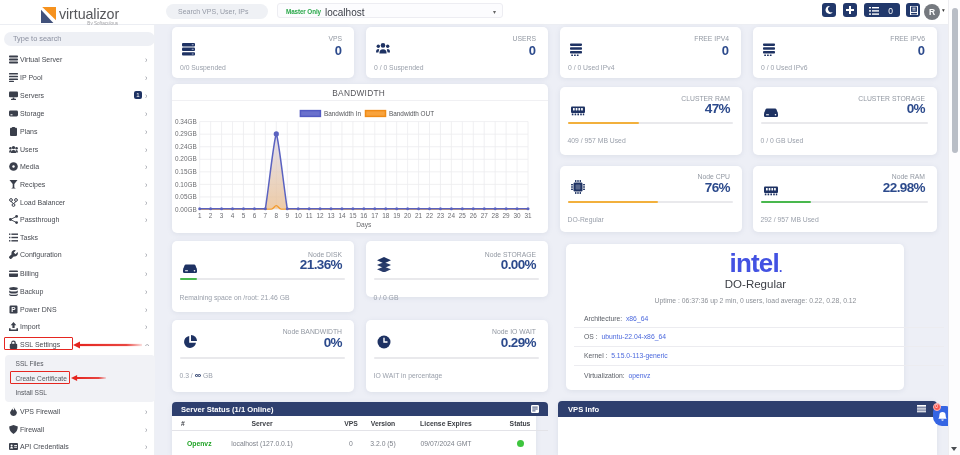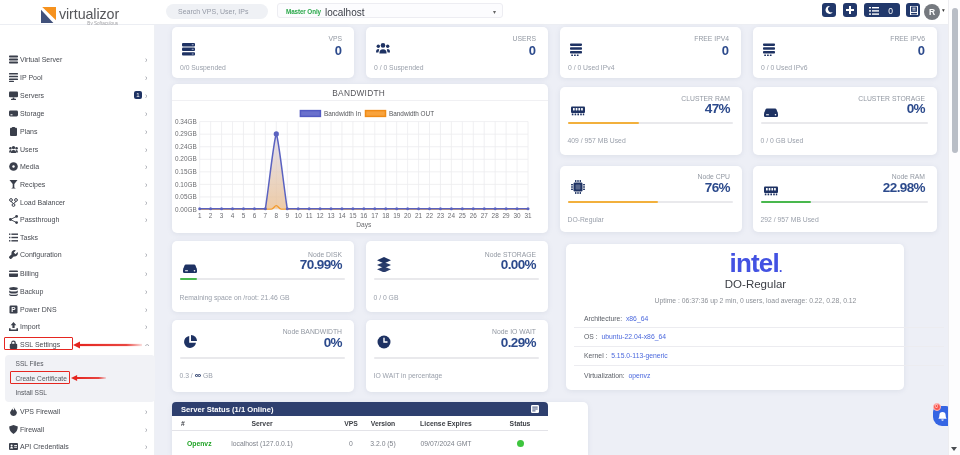--- a/index.html
+++ b/index.html
@@ -59,20 +59,21 @@
 <svg style="position:absolute;left:3.5px;top:2.5px" width="8" height="9" viewBox="0 0 8 9">
 <rect x="0.5" y="0" width="7" height="9" rx="1" fill="none" stroke="#fff" stroke-width="1.1"></rect>
 <line x1="2.4" y1="2.2" x2="5.6" y2="2.2" stroke="#fff" stroke-width="0.9"></line>
 <line x1="2.4" y1="4" x2="5.6" y2="4" stroke="#fff" stroke-width="0.9"></line>
 <line x1="0.5" y1="6.4" x2="7.5" y2="6.4" stroke="#fff" stroke-width="1.1"></line>
 </svg>
     </div>
 <div class="ab" style="left:924px;top:4px;width:16px;height:16px;border-radius:50%;background:#75797f;color:#fff;font-size:8.5px;font-weight:700;text-align:center;line-height:16px">R</div>
 <div class="ab" style="left:942px;top:6.5px;font-size:5.5px;color:#3a3a3a">▾</div>
 <div class="ab" style="left:0;top:25px;width:155px;height:430px;background:#fff;border-right:1px solid #eef0f4"></div>
+<div class="ab" style="left:4px;top:32px;width:151px;height:14px;background:#eef0f5;border-radius:7px;font-size:7.4px;color:#8b90a0;line-height:14px;padding-left:9px">Type to search</div>
 <div class="ab" style="left:4.5px;top:355px;width:150px;height:47px;background:#f1f2f6;border-radius:4px"></div>
 <div class="mic" style="top:58.6px"><svg width="9" height="9" viewBox="0 0 9 9">
         <g fill="#3a3f4b">
           <rect x="0" y="0.5" width="9" height="2" rx="0.7"></rect>
           <rect x="0" y="3.5" width="9" height="2" rx="0.7"></rect>
           <rect x="0" y="6.5" width="9" height="2" rx="0.7"></rect>
         </g>
       </svg></div>
 <div class="mi" style="top:58.6px">Virtual Server</div>
 <div class="chev" style="top:58.6px">›</div>
@@ -550,27 +551,27 @@
 <div class="card" style="left:172px;top:241px;width:182px;height:71px">
 <div class="ab" style="left:11px;top:18.2px"><svg width="14" height="10" viewBox="0 0 14 10">
           <g fill="#1e3263">
             <path d="M1.5 2.5 a1.5 1.5 0 0 1 1.4-1 h8.2 a1.5 1.5 0 0 1 1.4 1 l1.3 3.5 h-13.6z"></path>
             <rect x="0" y="5.5" width="14" height="4.5" rx="1.2"></rect>
           </g>
           <rect x="2" y="7.2" width="3" height="1.1" rx="0.5" fill="#fff"></rect>
           <circle cx="11.5" cy="7.7" r="0.8" fill="#fff"></circle>
         </svg></div>
 <div class="lbl" style="top:12.8px">Node DISK</div>
-<div class="num" style="top:23.2px">70.99%</div>
+<div class="num" style="top:23.2px">21.36%</div>
 <div class="bar" style="top:36.9px;width:165px">
 <div class="fill" style="width:17.8px;background:#49b84e"></div>
 </div>
 <div class="foot" style="left:7.5px;top:55.7px">Remaining space on /root: 21.46 GB</div>
 </div>
-<div class="card" style="left:366px;top:241px;width:182px;height:71px">
+<div class="card" style="left:366px;top:241px;width:182px;height:56px">
 <div class="ab" style="left:11px;top:15.7px"><svg width="14" height="15" viewBox="0 0 14 15">
           <g fill="#1e3263">
             <polygon points="7,0 14,3.2 7,6.4 0,3.2"></polygon>
             <polygon points="7,5.2 11.8,7.0 14,8.0 7,11.2 0,8.0 2.2,7.0" opacity="0.95"></polygon>
             <polygon points="7,9.5 11.8,11.4 14,12.3 7,15.5 0,12.3 2.2,11.4" opacity="0.95"></polygon>
           </g>
         </svg></div>
 <div class="lbl" style="top:12.8px">Node STORAGE</div>
 <div class="num" style="top:23.2px">0.00%</div>
 <div class="bar" style="top:36.9px;width:165px">
@@ -606,21 +607,21 @@
 <div class="ab" style="left:0;top:33.5px;width:379px;text-align:center;font-size:11.5px;font-weight:500;color:#3b3e45">DO-Regular</div>
 <div class="ab" style="left:0;top:52.5px;width:379px;text-align:center;font-size:6.8px;color:#8c9097">Uptime : 06:37:36 up 2 min, 0 users, load average: 0.22, 0.28, 0.12</div>
 <div class="ab" style="left:18px;top:70.8px;font-size:6.8px;color:#5c6068">Architecture: &nbsp;<span style="color:#4b68dd">x86_64</span></div>
 <div class="ab" style="left:7.5px;top:82.5px;width:370px;border-top:1px solid #ececf0"></div>
 <div class="ab" style="left:18px;top:89px;font-size:6.8px;color:#5c6068">OS : &nbsp;<span style="color:#4b68dd">ubuntu-22.04-x86_64</span></div>
 <div class="ab" style="left:7.5px;top:101.5px;width:370px;border-top:1px solid #ececf0"></div>
 <div class="ab" style="left:18px;top:108px;font-size:6.8px;color:#5c6068">Kernel : &nbsp;<span style="color:#4b68dd">5.15.0-113-generic</span></div>
 <div class="ab" style="left:7.5px;top:121.3px;width:370px;border-top:1px solid #ececf0"></div>
 <div class="ab" style="left:18px;top:128px;font-size:6.8px;color:#5c6068">Virtualization: &nbsp;<span style="color:#4b68dd">openvz</span></div>
 </div>
-<div class="ab" style="left:172px;top:402px;width:416px;height:53px;background:#fff;border-radius:5px 5px 0 0;box-shadow:0 1px 5px rgba(130,140,170,.16)">
+<div class="ab" style="left:172px;top:402px;width:364px;height:53px;background:#fff;border-radius:5px 5px 0 0;box-shadow:0 1px 5px rgba(130,140,170,.16)">
 <div class="ab" style="left:0;top:0;width:376px;height:13.5px;background:#2e3f6e;border-radius:4px 4px 0 0">
 <span class="ab" style="left:9px;top:2.5px;font-size:7.6px;font-weight:700;color:#fff">Server Status (1/1 Online)</span>
 <svg class="ab" style="right:9px;top:3px" width="8" height="8" viewBox="0 0 8 8">
           <rect x="0" y="0" width="8" height="8" rx="1.2" fill="#fff"></rect>
           <g stroke="#2e3f6e" stroke-width="0.9">
             <line x1="1.3" y1="2.1" x2="6.7" y2="2.1"></line>
             <line x1="1.3" y1="4" x2="6.7" y2="4"></line>
             <line x1="1.3" y1="5.9" x2="4.5" y2="5.9"></line>
           </g>
         </svg>
@@ -633,20 +634,33 @@
 <span class="ab" style="left:248px;top:4.5px;width:52px;text-align:center;font-size:6.8px;font-weight:700;color:#3c3f45">License Expires</span>
 <span class="ab" style="left:328px;top:4.5px;width:40px;text-align:center;font-size:6.8px;font-weight:700;color:#3c3f45">Status</span>
 </div>
 <span class="ab" style="left:15px;top:38px;font-size:6.8px;font-weight:700;color:#1fa325">Openvz</span>
 <span class="ab" style="left:45px;top:37.5px;width:90px;text-align:center;font-size:6.8px;color:#7d818a;white-space:nowrap">localhost (127.0.0.1)</span>
 <span class="ab" style="left:165px;top:38px;width:28px;text-align:center;font-size:6.8px;color:#7d818a">0</span>
 <span class="ab" style="left:192px;top:38px;width:38px;text-align:center;font-size:6.8px;color:#7d818a">3.2.0 (5)</span>
 <span class="ab" style="left:248px;top:38px;width:52px;text-align:center;font-size:6.8px;color:#7d818a">09/07/2024 GMT</span>
 <div class="ab" style="left:344.5px;top:37.5px;width:7px;height:7px;border-radius:50%;background:#3ec53e"></div>
 </div>
+<div class="ab" style="left:558px;top:400.5px;width:379px;height:54.5px;background:#fff;border-radius:5px 5px 0 0;box-shadow:0 1px 5px rgba(130,140,170,.16)">
+<div class="ab" style="left:0;top:0;width:379px;height:16.5px;background:#2e3f6e;border-radius:4px 4px 0 0">
+<span class="ab" style="left:10px;top:4px;font-size:7.6px;font-weight:700;color:#fff">VPS Info</span>
+<svg class="ab" style="right:11px;top:4.5px" width="9" height="8" viewBox="0 0 9 8">
+          <g fill="#fff">
+            <rect x="0" y="0" width="9" height="1.7"></rect>
+            <rect x="0" y="2.6" width="9" height="1.1"></rect>
+            <rect x="0" y="4.4" width="9" height="1.1"></rect>
+            <rect x="0" y="6.2" width="9" height="1.1"></rect>
+          </g>
+        </svg>
+</div>
+</div>
 <div class="ab" style="left:933px;top:406px;width:18.5px;height:20px;background:#3565e3;border-radius:6px 6px 2px 9px">
 <svg style="position:absolute;left:5px;top:5.5px" width="9" height="10" viewBox="0 0 9 10">
         <path d="M4.5 0 a3.1 3.1 0 0 1 3.1 3.1 q0 2.6 1 3.6 H0.4 q1-1 1-3.6 A3.1 3.1 0 0 1 4.5 0z" fill="#fff"></path>
         <path d="M3.3 7.5 a1.2 1.2 0 0 0 2.4 0z" fill="#fff"></path>
       </svg>
 </div>
 <div class="ab" style="left:932.5px;top:402.5px;width:8px;height:8px;border-radius:50%;background:#f9564e;border:1px solid #fbb;color:#fff;font-size:4.5px;text-align:center;line-height:6px">0</div>
 <div class="ab" style="left:948px;top:0;width:12px;height:455px;background:#fdfdfe;border-left:1px solid #ededf0"></div>
 <div class="ab" style="left:951.5px;top:8px;width:6.5px;height:145px;background:#b9bec6;border-radius:3px"></div>
 <div class="ab" style="left:951px;top:447px;width:0;height:0;border-left:3px solid transparent;border-right:3px solid transparent;border-top:4px solid #4a4d52"></div>

